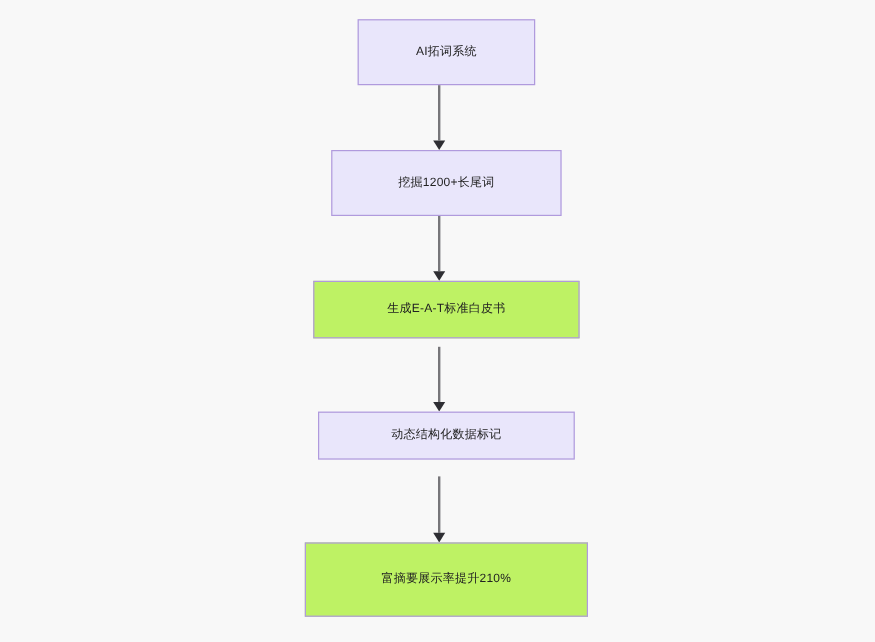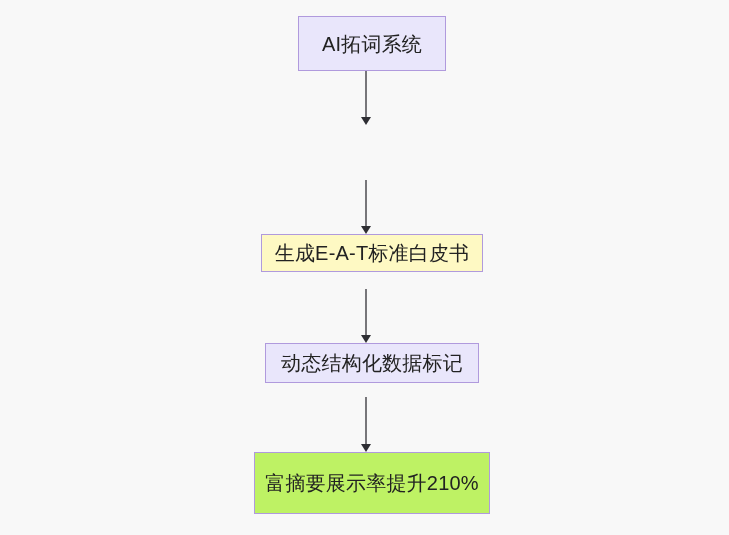--- a/index.html
+++ b/index.html
@@ -22,21 +22,21 @@
   }
   .node {
     position: absolute;
     box-sizing: border-box;
     background: #e9e6fb;
     border: 1px solid #b09add;
     display: flex;
     align-items: center;
     justify-content: center;
     color: #222222;
-    font-size: 20px;
+    font-size: 10px;
     line-height: 1.2;
     letter-spacing: 0.2px;
     white-space: nowrap;
     user-select: none;
   }
   .node-label {
     display: block;
   }
   .connector {
     position: absolute;
@@ -68,27 +68,30 @@
 
   <div class="node" id="node-1" style="left: 298px; top: 16px; width: 148px; height: 55px; background: rgb(233, 230, 251); border-color: rgb(176, 154, 221); color: rgb(34, 34, 34);">
     <span class="node-label">AI拓词系统</span>
   </div>
 
   <div class="connector" id="edge-1" style="left: 356px; top: 71px; width: 20px; height: 54px;">
     <div class="line" style="height: 46px; background: rgb(119, 118, 122);"></div>
     <div class="arrowhead" style="top: 46px; border-top-color: rgb(46, 46, 51);"></div>
   </div>
 
+  <div class="node" id="node-2" style="left: 276px; top: 125px; width: 192px; height: 55px; background: rgb(233, 230, 251); border-color: rgb(176, 154, 221); color: rgb(34, 34, 34);">
+    <span class="node-label">挖掘1200+长尾词</span>
+  </div>
 
   <div class="connector" id="edge-2" style="left: 356px; top: 180px; width: 20px; height: 54px;">
     <div class="line" style="height: 46px; background: rgb(119, 118, 122);"></div>
     <div class="arrowhead" style="top: 46px; border-top-color: rgb(46, 46, 51);"></div>
   </div>
 
-  <div class="node" id="node-3" style="left: 261px; top: 234px; width: 222px; height: 38px; background: #fef9c3; border-color: rgb(176, 154, 221); color: rgb(34, 34, 34);">
+  <div class="node" id="node-3" style="left: 261px; top: 234px; width: 222px; height: 48px; background: #bef264; border-color: rgb(176, 154, 221); color: rgb(34, 34, 34);">
     <span class="node-label">生成E-A-T标准白皮书</span>
   </div>
 
   <div class="connector" id="edge-3" style="left: 356px; top: 289px; width: 20px; height: 54px;">
     <div class="line" style="height: 46px; background: rgb(119, 118, 122);"></div>
     <div class="arrowhead" style="top: 46px; border-top-color: rgb(46, 46, 51);"></div>
   </div>
 
   <div class="node" id="node-4" style="left: 265px; top: 343px; width: 214px; height: 40px; background: rgb(233, 230, 251); border-color: rgb(176, 154, 221); color: rgb(34, 34, 34);">
     <span class="node-label">动态结构化数据标记</span>

